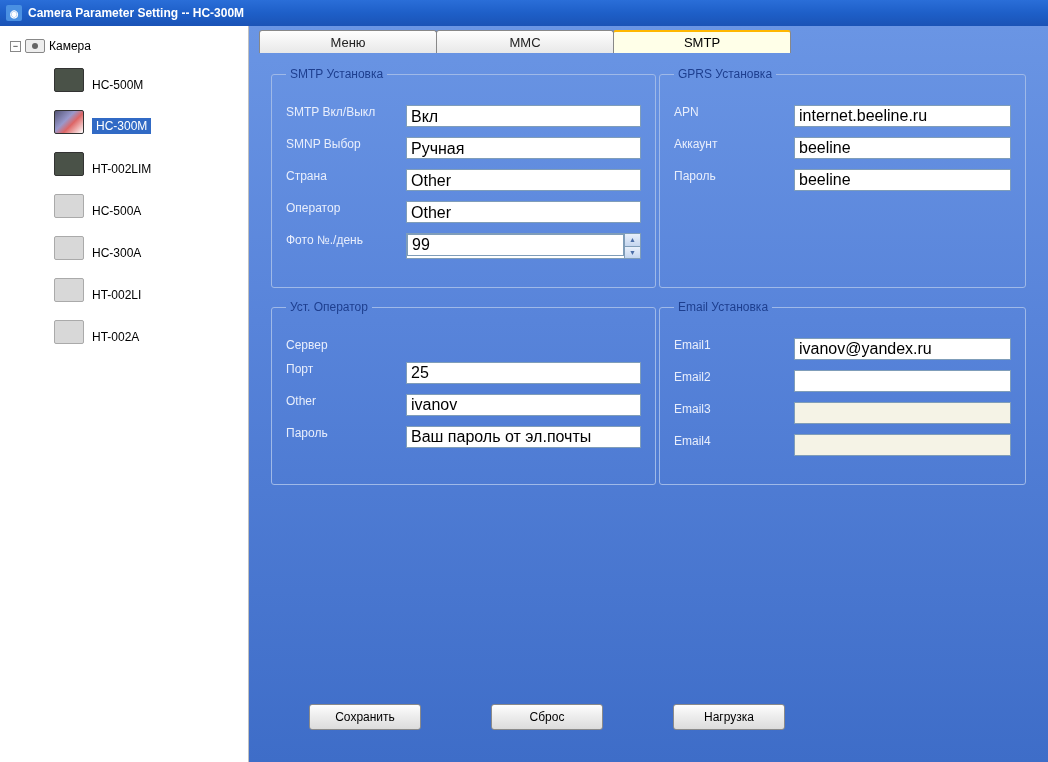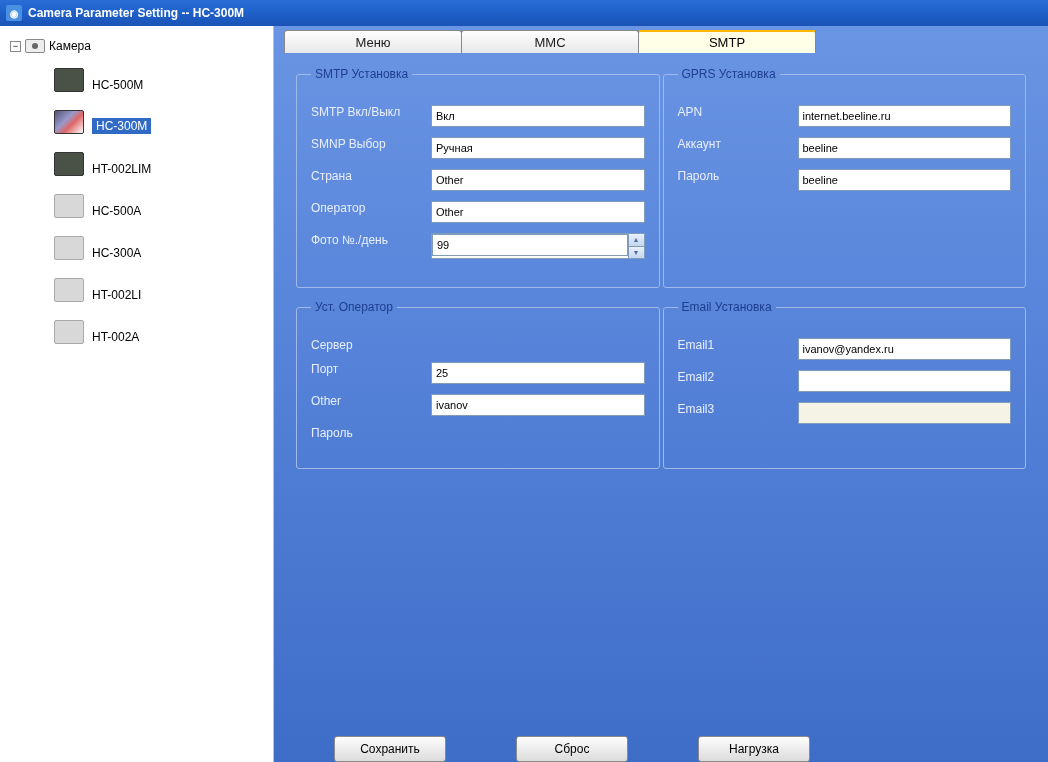--- a/index.html
+++ b/index.html
@@ -155,21 +155,21 @@
 .row .lbl {
   width: 120px;
   color: #e8eefc;
   font-size: 12px;
 }
 .row select,
 .row input[type=text] {
   flex: 1;
   height: 22px;
   font-family: Tahoma, Arial, sans-serif;
-  font-size: 11px;
+  font-size: 16px;
   padding: 0 4px;
   border: 1px solid #7f9db9;
   background: white;
 }
 .row select {
   background: white;
 }
 .spinner {
   flex: 1;
   display: flex;
@@ -201,21 +201,21 @@
   cursor: pointer;
 }
 .spinner .spin-btn:first-child { border-bottom: 1px solid #7f9db9; }
 .grp-smtp { grid-column: 1; grid-row: 1; }
 .grp-gprs { grid-column: 2; grid-row: 1; }
 .grp-server { grid-column: 1; grid-row: 2; min-height: 230px; }
 .grp-email { grid-column: 2; grid-row: 2; min-height: 230px; }
 .readonly-box { background: #f5f3e6 !important; }
 .bottom-buttons {
   position: absolute;
-  bottom: 0;
+  bottom: 32px;
   left: 0;
   right: 0;
   display: flex;
   gap: 70px;
   padding-left: 60px;
 }
 .btn {
   width: 112px;
   height: 26px;
   background: linear-gradient(to bottom,#fefefe 0%,#ececec 50%,#dcdcdc 100%);
@@ -347,35 +347,40 @@
         <div class="row">
           <span class="lbl">Порт</span>
           <input type="text" value="25" style="">
         </div>
         <div class="row">
           <span class="lbl">Other</span>
           <input type="text" value="ivanov" style="">
         </div>
         <div class="row">
           <span class="lbl">Пароль</span>
+          <input type="text" value="Ваш пароль от эл.почты" style="">
         </div>
       </fieldset>
 
       <fieldset class="grp grp-email">
         <legend>Email Установка</legend>
         <div class="row">
           <span class="lbl">Email1</span>
           <input type="text" value="ivanov@yandex.ru" style="">
         </div>
         <div class="row">
           <span class="lbl">Email2</span>
           <input type="text" value="" style="">
         </div>
         <div class="row">
           <span class="lbl">Email3</span>
+          <input type="text" class="readonly-box" value="" style="">
+        </div>
+        <div class="row">
+          <span class="lbl">Email4</span>
           <input type="text" class="readonly-box" value="" style="">
         </div>
       </fieldset>
 
     </div>
 
     <div class="bottom-buttons">
       <button class="btn">Сохранить</button>
       <button class="btn">Сброс</button>
       <button class="btn">Нагрузка</button>

